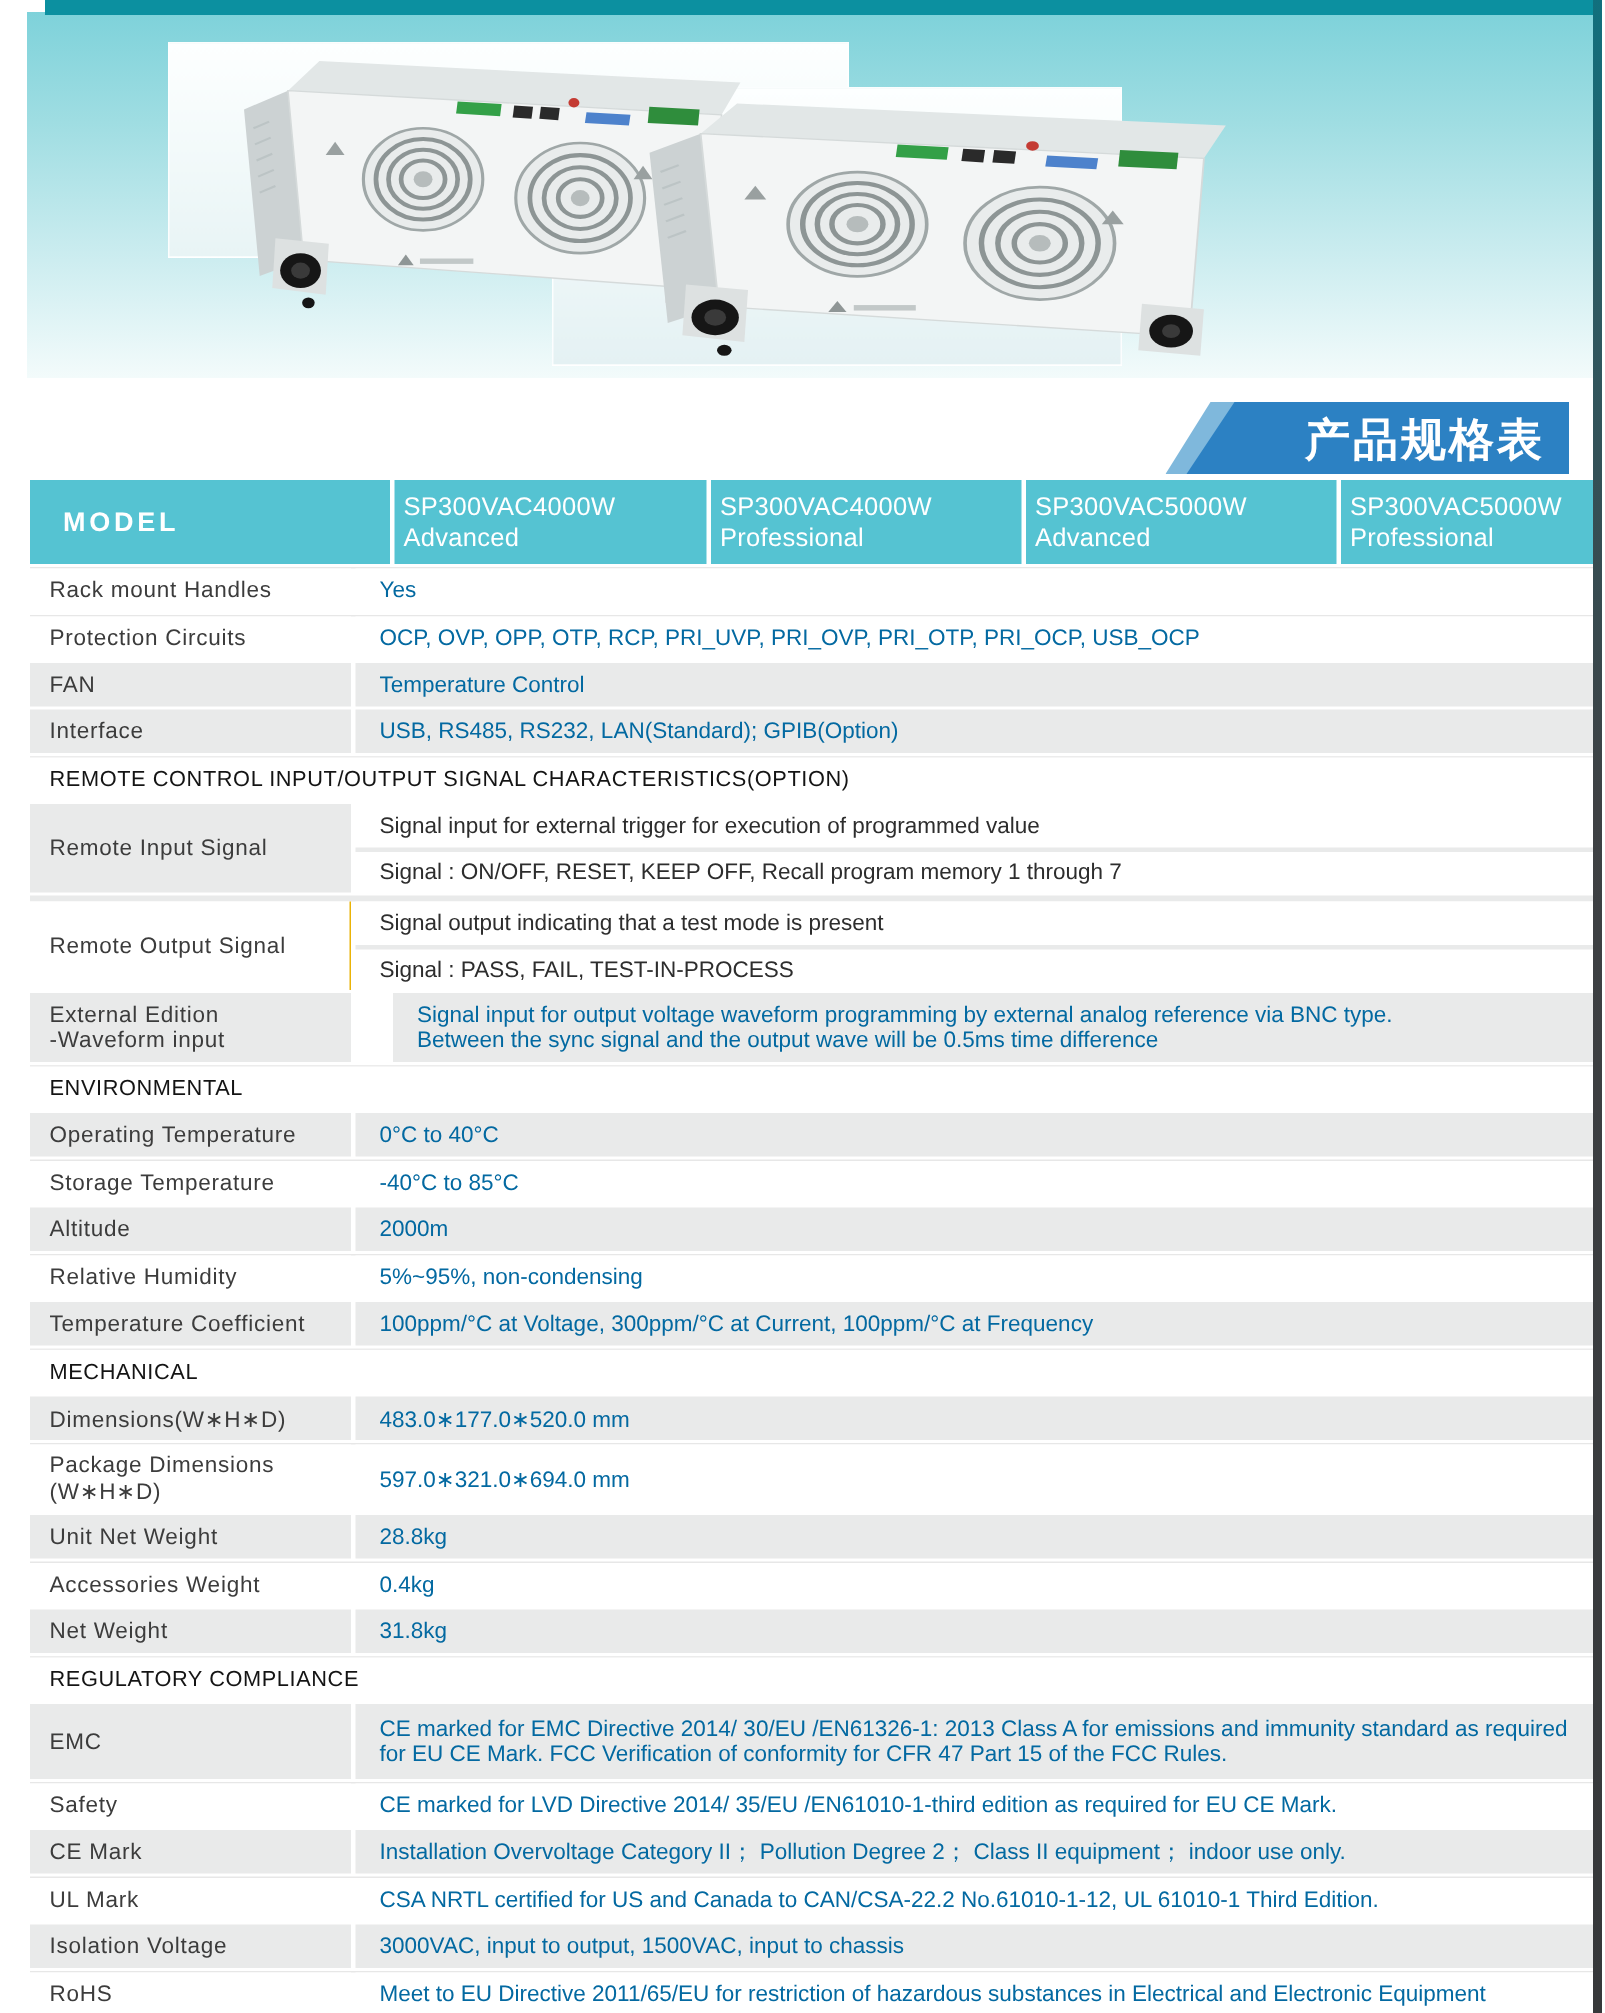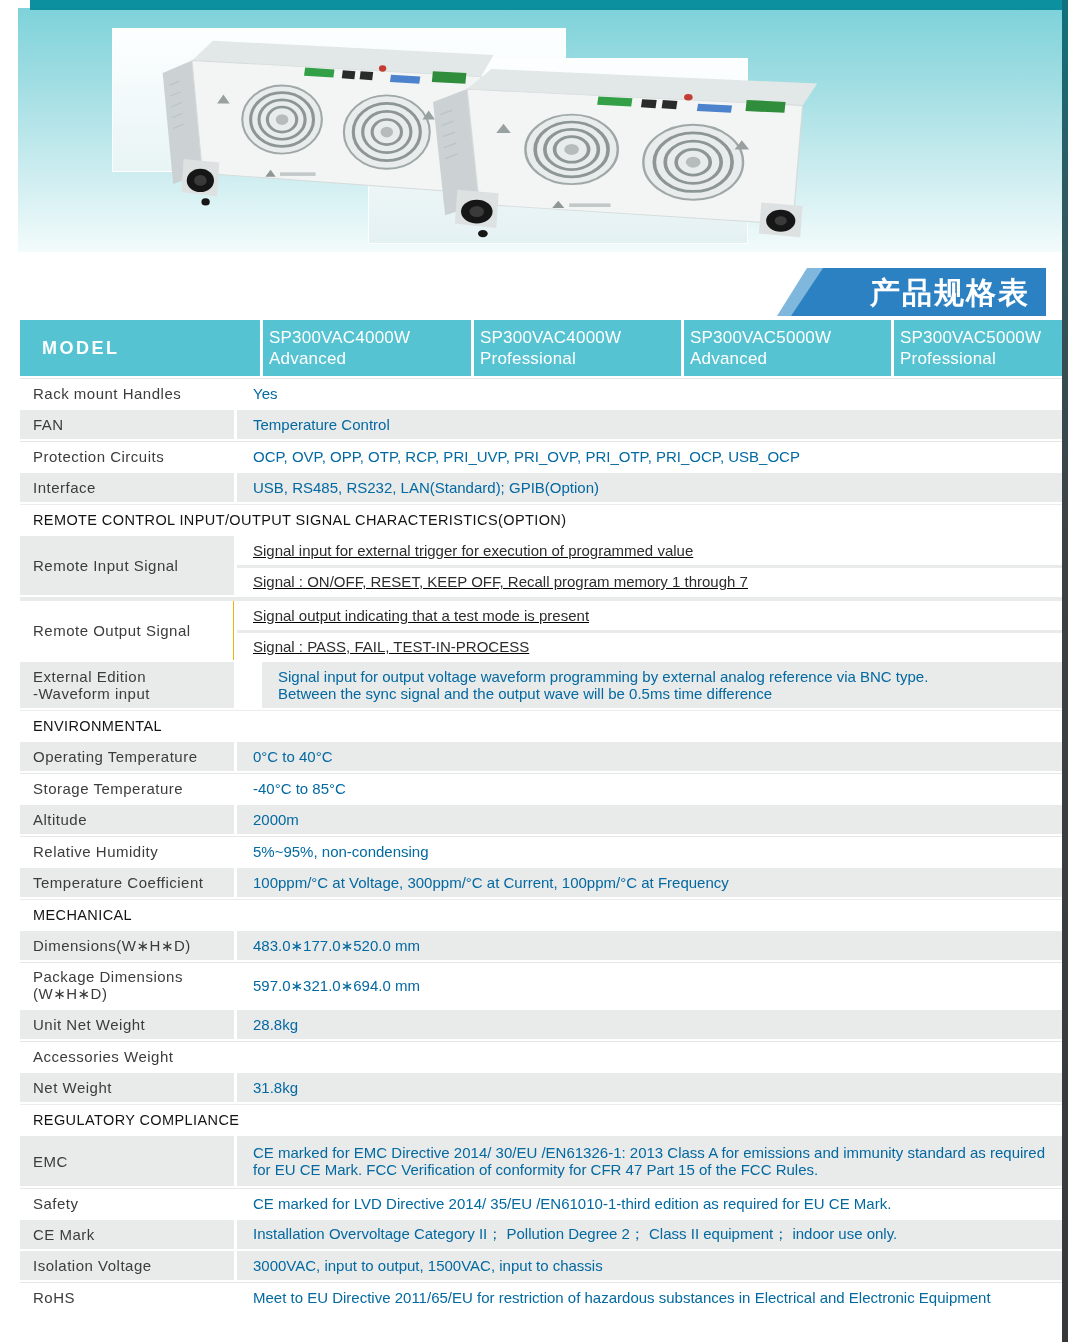--- a/index.html
+++ b/index.html
@@ -45,21 +45,21 @@
   .row.w .lbl,.row.w .val{background:#fff;}
   .row.w{border-top:1px solid #e7e7e7;}
   .row.tall .val{min-height:46px;margin-left:28px;}
 
   .sec{margin-top:2px;background:#fff;border-top:1px solid #ececec;
     padding:7px 0 6px 13px;font-weight:normal;font-size:14.5px;letter-spacing:.4px;color:#141414;}
 
   .group{display:flex;margin-top:2px;}
   .group .lbl.gray{background:#e9eaea;}
   .group .lbl.white{background:#fff;border-right:1px solid #eab308;}
-  .group .vals{flex:1;margin-left:3px;display:flex;flex-direction:column;text-decoration:underline;}
+  .group .vals{flex:1;margin-left:3px;display:flex;flex-direction:column;}
   .group .v{background:#fff;min-height:29px;box-sizing:border-box;
     padding:5px 10px 5px 16px;font-size:15px;color:#2d2d2d;display:flex;align-items:center;}
   .group .v + .v{border-top:3px solid #e9eaea;}
   .group + .group{border-top:4px solid #e9eaea;}
 </style>
 </head>
 <body>
 
 <div class="page">
 
@@ -147,27 +147,27 @@
       <div class="th c4">
         <div>SP300VAC5000W</div>
         <div>Professional</div>
       </div>
     </div>
 
     <div class="row w">
       <div class="lbl">Rack mount Handles</div>
       <div class="val">Yes</div>
     </div>
+    <div class="row w">
+      <div class="lbl">Protection Circuits</div>
+      <div class="val">OCP, OVP, OPP, OTP, RCP, PRI_UVP, PRI_OVP, PRI_OTP, PRI_OCP, USB_OCP</div>
+    </div>
     <div class="row g">
       <div class="lbl">FAN</div>
       <div class="val">Temperature Control</div>
-    </div>
-    <div class="row w">
-      <div class="lbl">Protection Circuits</div>
-      <div class="val">OCP, OVP, OPP, OTP, RCP, PRI_UVP, PRI_OVP, PRI_OTP, PRI_OCP, USB_OCP</div>
     </div>
     <div class="row g">
       <div class="lbl">Interface</div>
       <div class="val">USB, RS485, RS232, LAN(Standard); GPIB(Option)</div>
     </div>
 
     <div class="sec">REMOTE CONTROL INPUT/OUTPUT SIGNAL CHARACTERISTICS(OPTION)</div>
 
     <div class="group">
       <div class="lbl gray">Remote Input Signal</div>
@@ -230,40 +230,45 @@
         <span>(W∗H∗D)</span>
       </div>
       <div class="val">597.0∗321.0∗694.0 mm</div>
     </div>
     <div class="row g">
       <div class="lbl">Unit Net Weight</div>
       <div class="val">28.8kg</div>
     </div>
     <div class="row w">
       <div class="lbl">Accessories Weight</div>
+      <div class="val">0.4kg</div>
     </div>
     <div class="row g">
       <div class="lbl">Net Weight</div>
       <div class="val">31.8kg</div>
     </div>
 
     <div class="sec">REGULATORY COMPLIANCE</div>
 
     <div class="row g" style="min-height:50px;">
       <div class="lbl">EMC</div>
       <div class="val">CE marked for EMC Directive 2014/ 30/EU /EN61326-1: 2013 Class A for emissions and immunity standard as required for EU CE Mark. FCC Verification of conformity for CFR 47 Part 15 of the FCC Rules.</div>
     </div>
     <div class="row w">
       <div class="lbl">Safety</div>
       <div class="val">CE marked for LVD Directive 2014/ 35/EU /EN61010-1-third edition as required for EU CE Mark.</div>
     </div>
     <div class="row g">
       <div class="lbl">CE Mark</div>
       <div class="val">Installation Overvoltage Category II； Pollution Degree 2； Class II equipment； indoor use only.</div>
     </div>
+    <div class="row w">
+      <div class="lbl">UL Mark</div>
+      <div class="val">CSA NRTL certified for US and Canada to CAN/CSA-22.2 No.61010-1-12, UL 61010-1 Third Edition.</div>
+    </div>
     <div class="row g">
       <div class="lbl">Isolation Voltage</div>
       <div class="val">3000VAC, input to output, 1500VAC, input to chassis</div>
     </div>
     <div class="row w">
       <div class="lbl">RoHS</div>
       <div class="val">Meet to EU Directive 2011/65/EU for restriction of hazardous substances in Electrical and Electronic Equipment</div>
     </div>
 
   </div>

